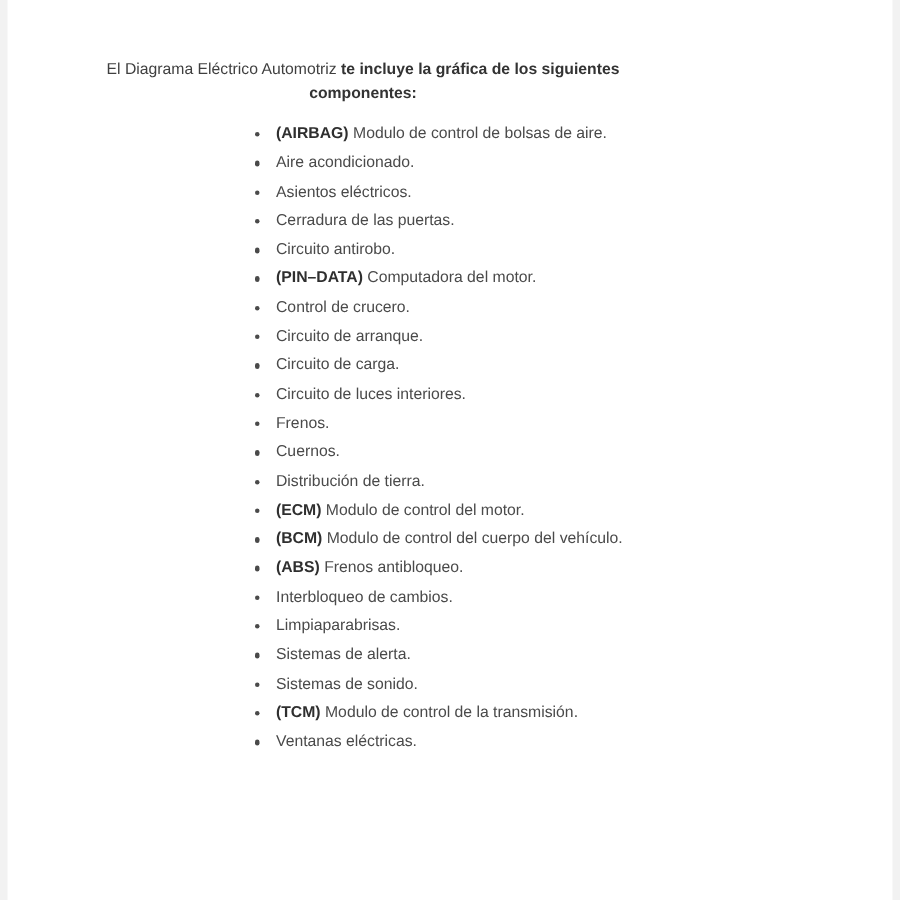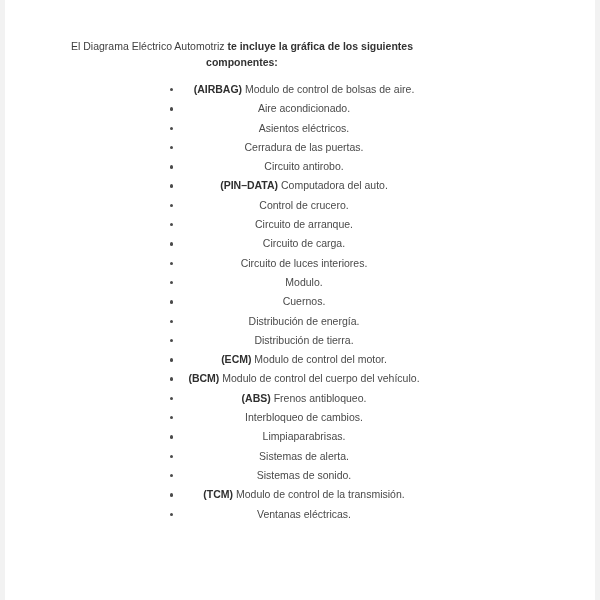--- a/index.html
+++ b/index.html
@@ -54,21 +54,20 @@
     padding: 0 8px;
   }
   .intro .bold {
     font-weight: bold;
     color: #333333;
   }
   ul.component-list {
     margin: 0;
     padding: 0 0 0 110px;
     list-style: none;
-    text-align: center;
   }
   ul.component-list li {
     position: relative;
     font-size: 10.5px;
     line-height: 19.3px;
     color: #4a4a4a;
     padding-left: 14px;
   }
   ul.component-list li::before {
     content: "";
@@ -94,28 +93,27 @@
 
   <div class="content">
     <p class="intro"><span>El Diagrama Eléctrico Automotriz </span><span class="bold">te incluye la gráfica de los siguientes componentes:</span></p>
 
     <ul class="component-list">
         <li><span class="code">(AIRBAG)</span><span> Modulo de control de bolsas de aire.</span></li>
         <li><span>Aire acondicionado.</span></li>
         <li><span>Asientos eléctricos.</span></li>
         <li><span>Cerradura de las puertas.</span></li>
         <li><span>Circuito antirobo.</span></li>
-        <li><span class="code">(PIN–DATA)</span><span> Computadora del auto.</span></li>
+        <li><span class="code">(PIN–DATA)</span><span> Computadora del motor.</span></li>
         <li><span>Control de crucero.</span></li>
         <li><span>Circuito de arranque.</span></li>
         <li><span>Circuito de carga.</span></li>
         <li><span>Circuito de luces interiores.</span></li>
-        <li><span>Modulo.</span></li>
+        <li><span>Frenos.</span></li>
         <li><span>Cuernos.</span></li>
-        <li><span>Distribución de energía.</span></li>
         <li><span>Distribución de tierra.</span></li>
         <li><span class="code">(ECM)</span><span> Modulo de control del motor.</span></li>
         <li><span class="code">(BCM)</span><span> Modulo de control del cuerpo del vehículo.</span></li>
         <li><span class="code">(ABS)</span><span> Frenos antibloqueo.</span></li>
         <li><span>Interbloqueo de cambios.</span></li>
         <li><span>Limpiaparabrisas.</span></li>
         <li><span>Sistemas de alerta.</span></li>
         <li><span>Sistemas de sonido.</span></li>
         <li><span class="code">(TCM)</span><span> Modulo de control de la transmisión.</span></li>
         <li><span>Ventanas eléctricas.</span></li>

